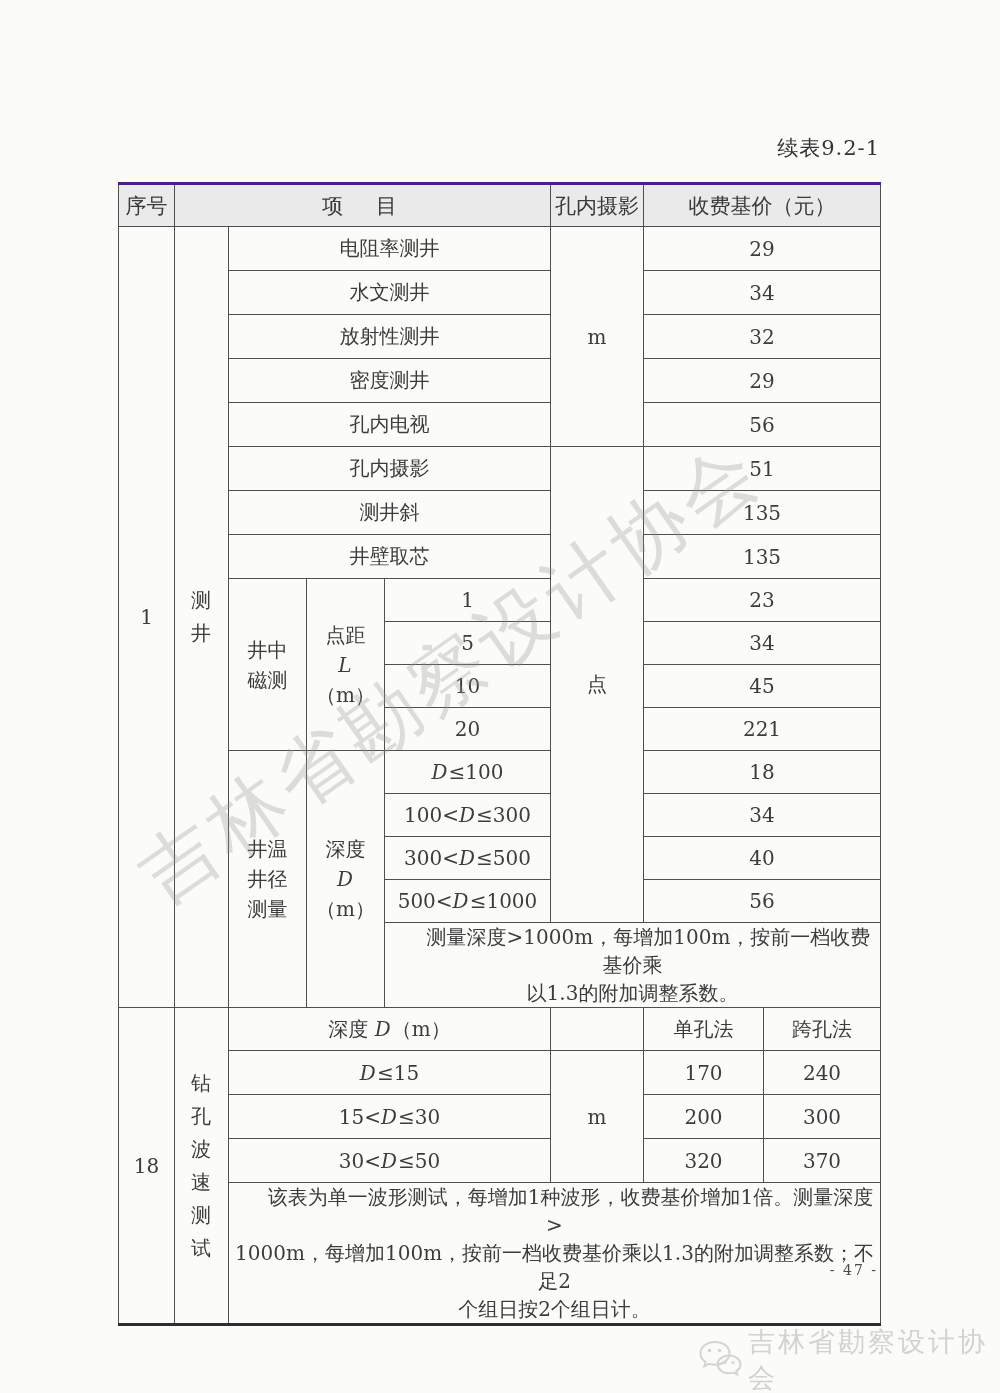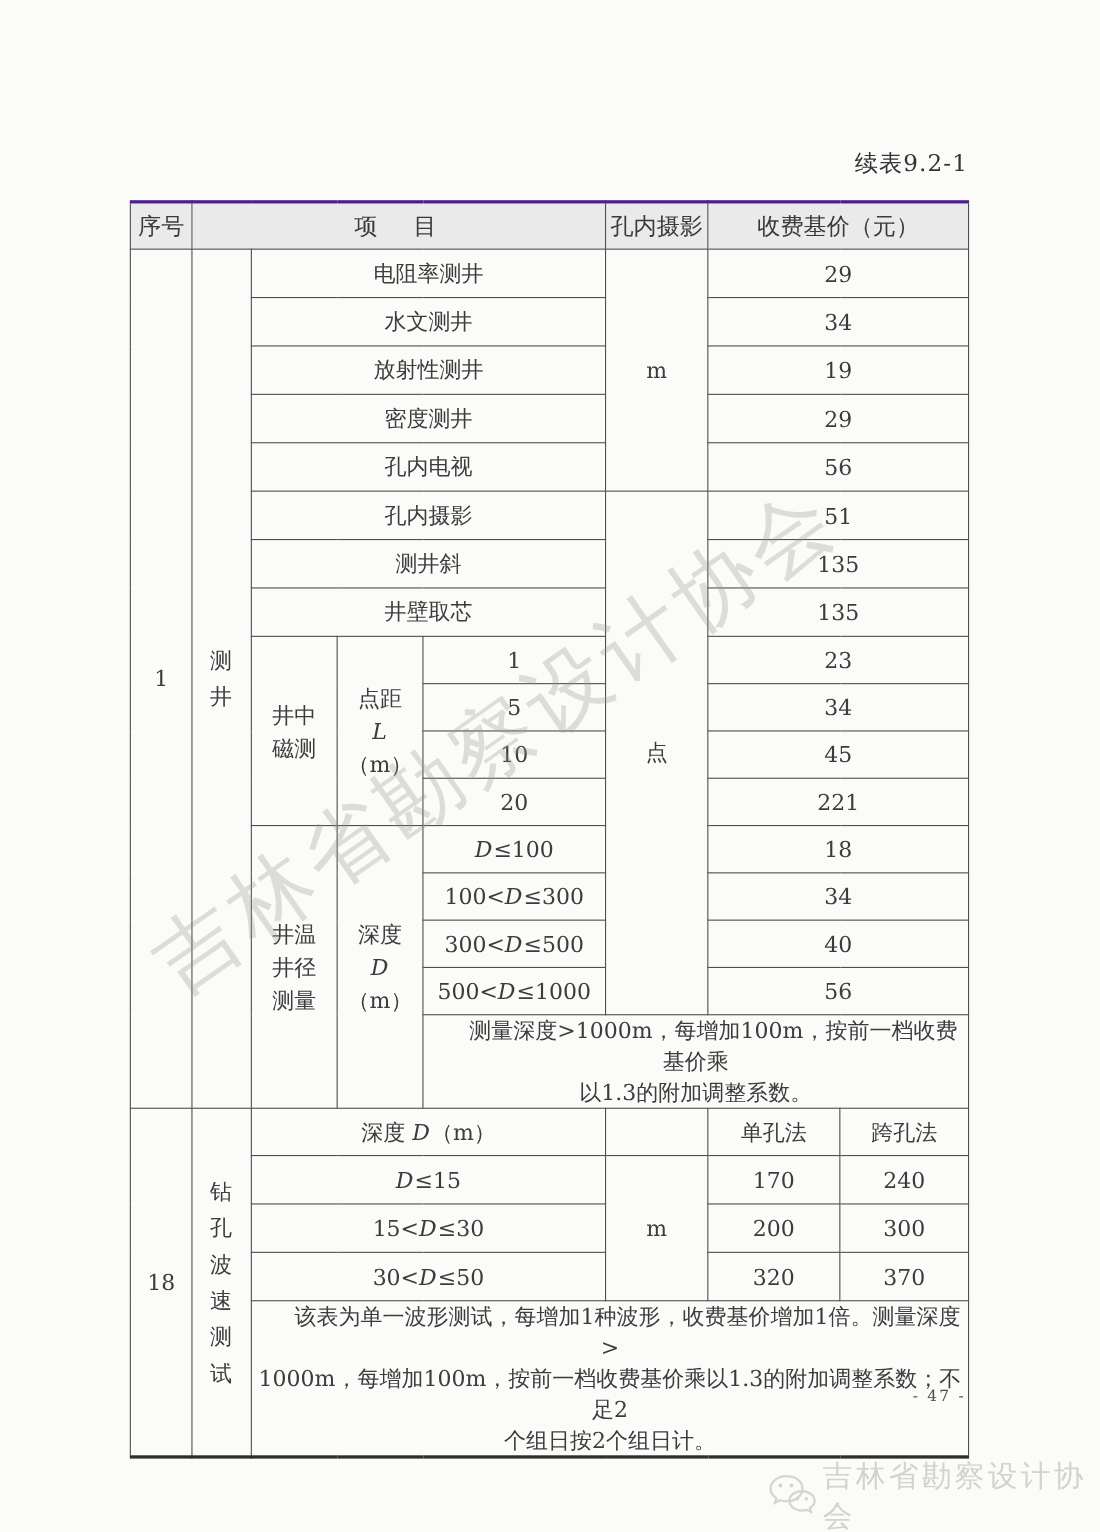--- a/index.html
+++ b/index.html
@@ -133,21 +133,21 @@
           <td colspan="3">电阻率测井</td>
           <td rowspan="5">m</td>
           <td colspan="2">29</td>
         </tr>
         <tr style="height:44px">
           <td colspan="3">水文测井</td>
           <td colspan="2">34</td>
         </tr>
         <tr style="height:44px">
           <td colspan="3">放射性测井</td>
-          <td colspan="2">19</td>
+          <td colspan="2">32</td>
         </tr>
         <tr style="height:44px">
           <td colspan="3">密度测井</td>
           <td colspan="2">29</td>
         </tr>
         <tr style="height:44px">
           <td colspan="3">孔内电视</td>
           <td colspan="2">56</td>
         </tr>
         <tr style="height:44px">

